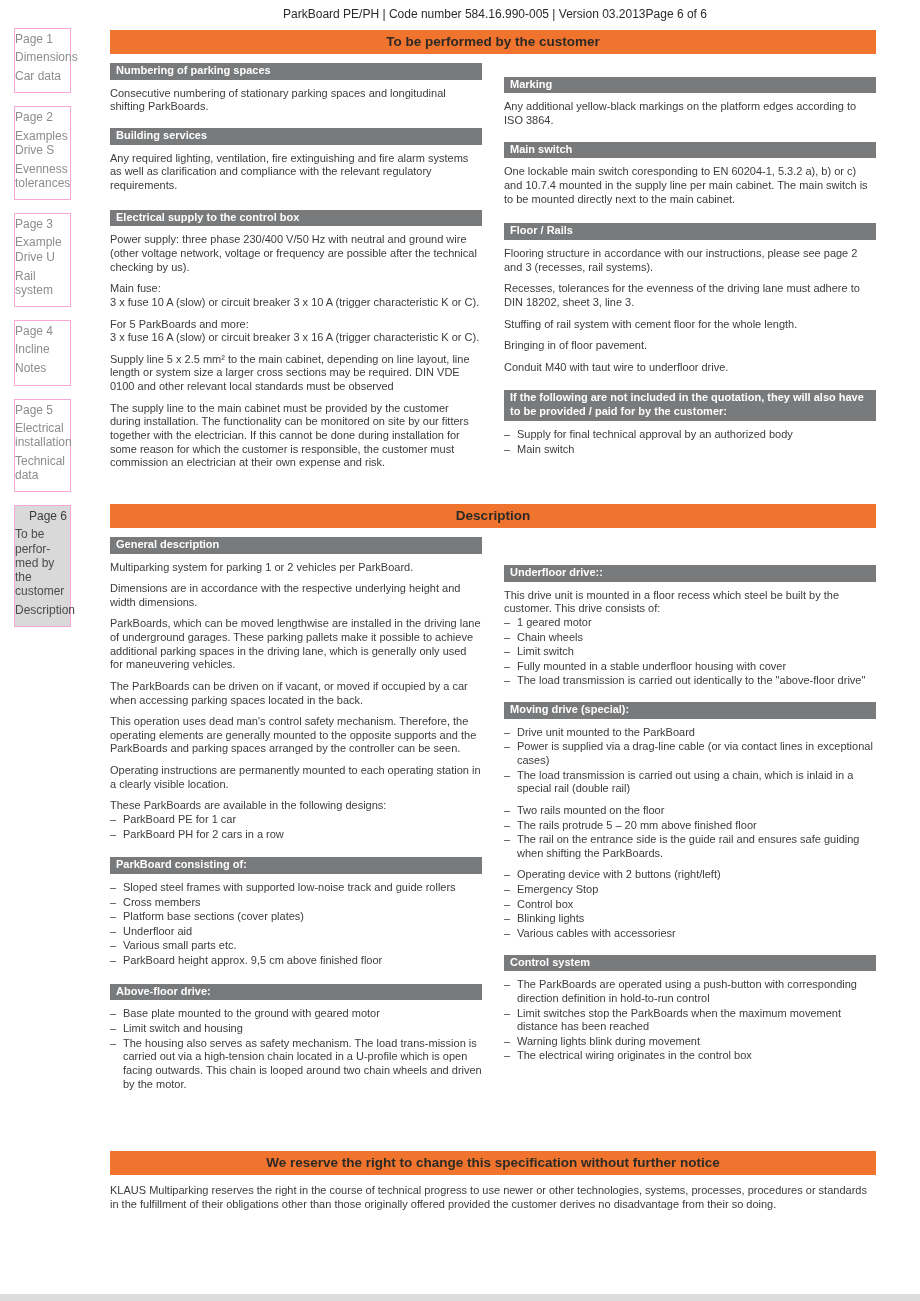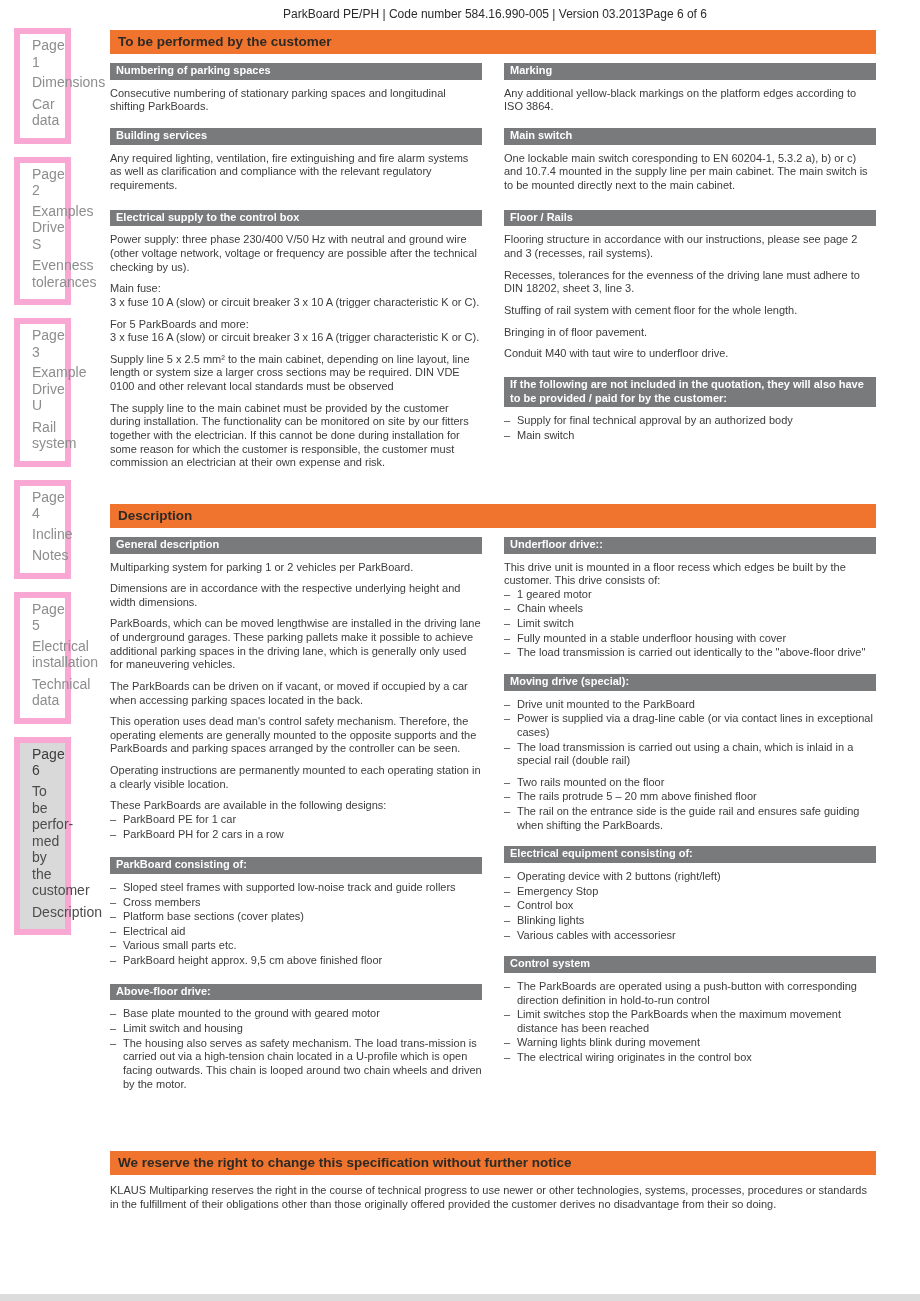--- a/index.html
+++ b/index.html
@@ -15,43 +15,44 @@
   
   .doc-header {
     position: absolute; left: 110px; top: 7px; width: 770px;
     display: flex; justify-content: center;
     font-size: 12px; color: #2b2b2b;
   }
 
   
   .sidebar { position: absolute; left: 14px; top: 28px; width: 57px; }
   .page-box {
-    border: 6px solid #f9a8d4;
-    padding: 3px 3px 4px 12px;
+    border: 1px solid #f9a8d4;
+    padding: 3px 3px 4px 0;
     margin-bottom: 13px;
     min-height: 63px;
-    font-size: 14px; line-height: 1.18; color: #8d8d8d;
+    font-size: 12px; line-height: 1.18; color: #8d8d8d;
     background: #ffffff;
   }
   .page-box .pb-label { margin-bottom: 4px; color: #8d8d8d; }
   .page-box .pb-item { margin-bottom: 5px; }
   .page-box.active { background: #d9d9d9; color: #4c4c4c; }
-  .page-box.active .pb-label { color: #3d3d3d; }
+  .page-box.active .pb-label { color: #3d3d3d; text-align: right; }
 
   
   .main { position: absolute; left: 110px; top: 30px; width: 766px; }
 
   .orange-banner {
     background: #f0742d;
     color: #2d2a25;
     font-weight: bold; font-size: 13.5px;
     padding: 4px 8px 5px 8px;
-  }
-
-  .two-col { display: flex; gap: 22px; align-items: flex-start; }
+    text-align: center;
+  }
+
+  .two-col { display: flex; gap: 22px; align-items: center; }
   .col { flex: 1 1 0; min-width: 0; }
 
   .gray-h {
     background: #797a7c; color: #ffffff;
     font-weight: bold; font-size: 11px; line-height: 1.25;
     padding: 1px 6px 2px 6px;
     margin-top: 14px; margin-bottom: 7px;
   }
   .col > .gray-h:first-child { margin-top: 9px; }
 
@@ -174,36 +175,36 @@
         <div class="list">
           <div class="li">ParkBoard PE for 1 car</div>
           <div class="li">ParkBoard PH for 2 cars in a row</div>
         </div>
 
         <div class="gray-h" style="margin-top:16px">ParkBoard consisting of:</div>
         <div class="list">
           <div class="li">Sloped steel frames with supported low-noise track and guide rollers</div>
           <div class="li">Cross members</div>
           <div class="li">Platform base sections (cover plates)</div>
-          <div class="li">Electrical aid</div>
+          <div class="li">Underfloor aid</div>
           <div class="li">Various small parts etc.</div>
           <div class="li">ParkBoard height approx. 9,5 cm above finished floor</div>
         </div>
 
         <div class="gray-h" style="margin-top:16px">Above-floor drive:</div>
         <div class="list">
           <div class="li">Base plate mounted to the ground with geared motor</div>
           <div class="li">Limit switch and housing</div>
           <div class="li">The housing also serves as safety mechanism. The load trans-mission is carried out via a high-tension chain located in a U-profile which is open facing outwards. This chain is looped around two chain wheels and driven by the motor.</div>
         </div>
       </div>
 
       <div class="col">
         <div class="gray-h">Underfloor drive::</div>
-        <div class="p" style="margin-bottom:0">This drive unit is mounted in a floor recess which edges be built by the customer. This drive consists of:</div>
+        <div class="p" style="margin-bottom:0">This drive unit is mounted in a floor recess which steel be built by the customer. This drive consists of:</div>
         <div class="list">
           <div class="li">1 geared motor</div>
           <div class="li">Chain wheels</div>
           <div class="li">Limit switch</div>
           <div class="li">Fully mounted in a stable underfloor housing with cover</div>
           <div class="li">The load transmission is carried out identically to the "above-floor drive"</div>
         </div>
 
         <div class="gray-h">Moving drive (special):</div>
         <div class="list">
@@ -211,21 +212,20 @@
           <div class="li">Power is supplied via a drag-line cable (or via contact lines in exceptional cases)</div>
           <div class="li">The load transmission is carried out using a chain, which is inlaid in a special rail (double rail)</div>
         </div>
 
         <div class="list">
           <div class="li">Two rails mounted on the floor</div>
           <div class="li">The rails protrude 5 – 20 mm above finished floor</div>
           <div class="li">The rail on the entrance side is the guide rail and ensures safe guiding when shifting the ParkBoards.</div>
         </div>
 
-        <div class="gray-h">Electrical equipment consisting of:</div>
         <div class="list">
           <div class="li">Operating device with 2 buttons (right/left)</div>
           <div class="li">Emergency Stop</div>
           <div class="li">Control box</div>
           <div class="li">Blinking lights</div>
           <div class="li">Various cables with accessoriesr</div>
         </div>
 
         <div class="gray-h">Control system</div>
         <div class="list">

